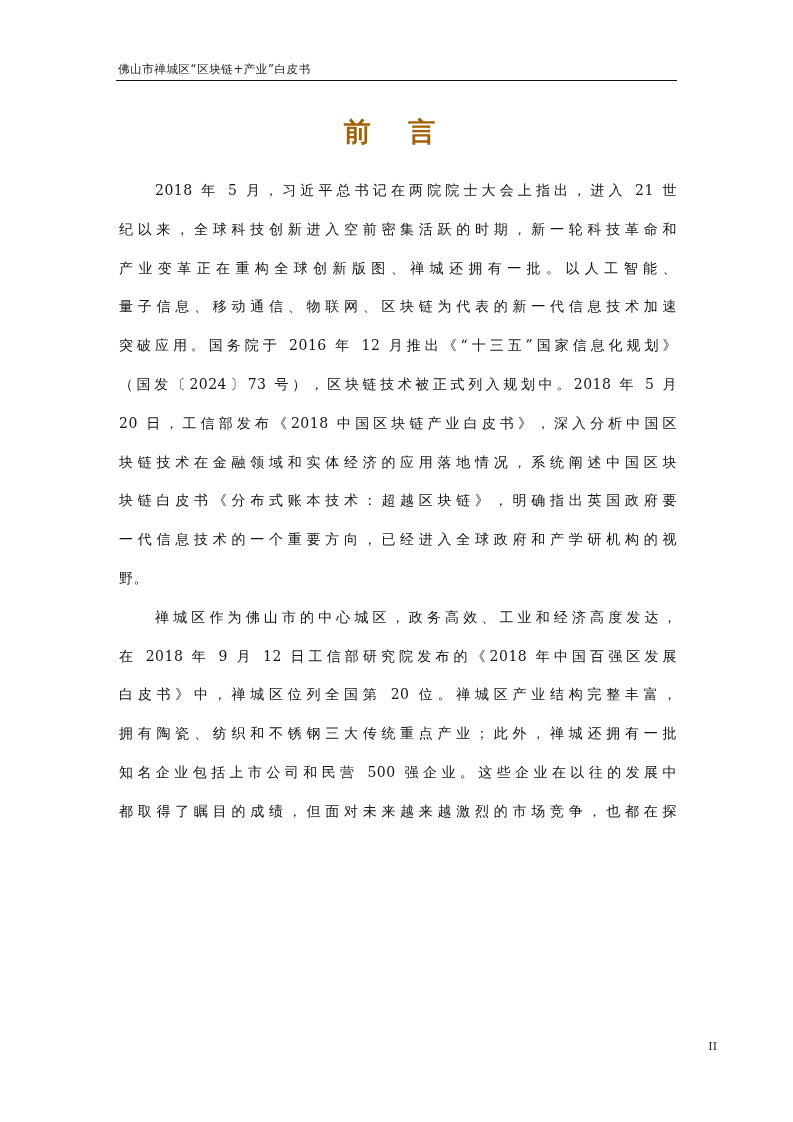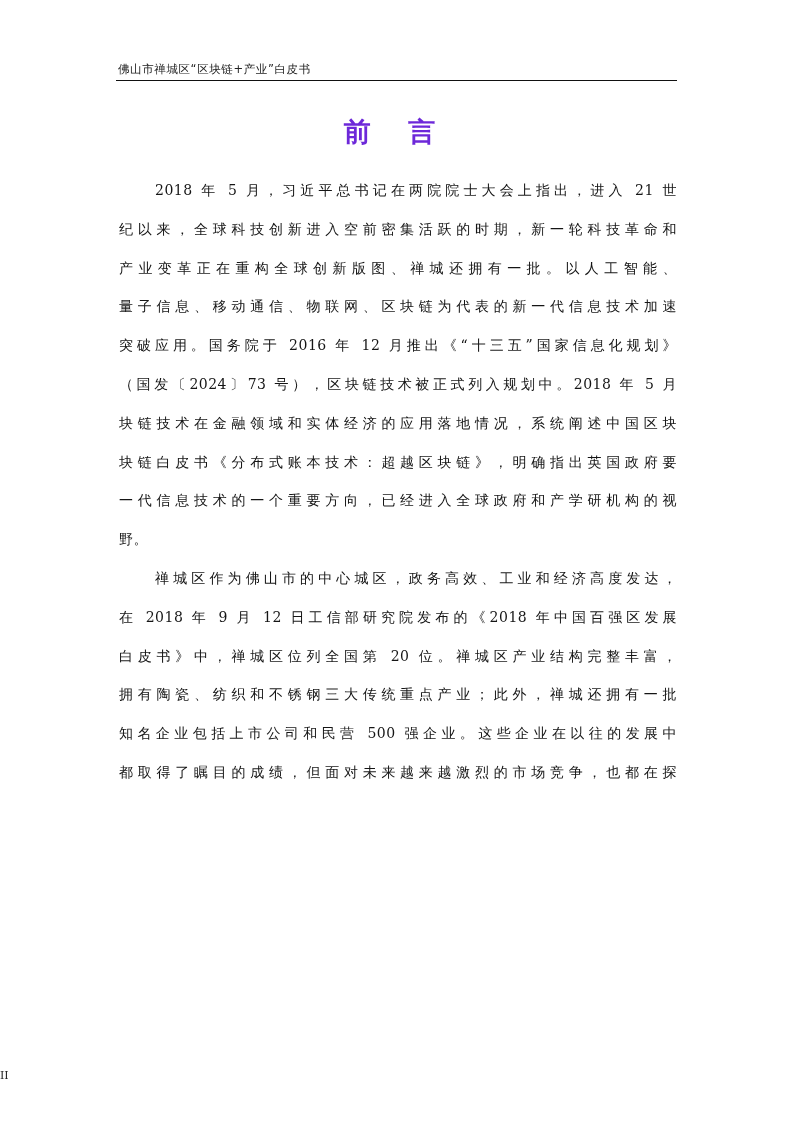--- a/index.html
+++ b/index.html
@@ -37,21 +37,21 @@
     .title {
       position: absolute;
       left: 0;
       top: 114px;
       width: 793px;
       text-align: center;
       font-family: "DejaVu Sans", "Liberation Sans", sans-serif;
       font-weight: bold;
       font-size: 27px;
       letter-spacing: 14px;
-      color: #6d28d9;
+      color: #a16207;
     }
     .body-text {
       position: absolute;
       left: 119px;
       top: 171px;
       width: 558px;
     }
     .para {
       margin: 0;
       padding: 0;
@@ -73,43 +73,43 @@
     }
     .line.last {
       text-align-last: left;
     }
     .para { text-indent: 0; }
     .page-number {
       position: absolute;
       left: 0;
       top: 1040px;
       width: 717px;
-      text-align: left;
+      text-align: right;
       font-family: "DejaVu Serif", "Liberation Serif", serif;
       font-size: 11px;
       color: #222222;
-      margin-top: 29px;
     }
   </style>
 </head>
 <body>
 
 <div class="header">佛山市禅城区“区块链+产业”白皮书</div>
 <div class="header-rule"></div>
 
 <div class="title">前 言</div>
 
 <div class="body-text">
   <p class="para">
     <span class="line first">2018 年 5 月，习近平总书记在两院院士大会上指出，进入 21 世</span>
     <span class="line">纪以来，全球科技创新进入空前密集活跃的时期，新一轮科技革命和</span>
     <span class="line">产业变革正在重构全球创新版图、禅城还拥有一批。以人工智能、</span>
     <span class="line">量子信息、移动通信、物联网、区块链为代表的新一代信息技术加速</span>
     <span class="line">突破应用。国务院于 2016 年 12 月推出《“十三五”国家信息化规划》</span>
     <span class="line">（国发〔2024〕73 号），区块链技术被正式列入规划中。2018 年 5 月</span>
+    <span class="line">20 日，工信部发布《2018 中国区块链产业白皮书》，深入分析中国区</span>
     <span class="line">块链技术在金融领域和实体经济的应用落地情况，系统阐述中国区块</span>
     <span class="line">块链白皮书《分布式账本技术：超越区块链》，明确指出英国政府要</span>
     <span class="line">一代信息技术的一个重要方向，已经进入全球政府和产学研机构的视</span>
     <span class="line last">野。</span>
   </p>
   <p class="para">
     <span class="line first">禅城区作为佛山市的中心城区，政务高效、工业和经济高度发达，</span>
     <span class="line">在 2018 年 9 月 12 日工信部研究院发布的《2018 年中国百强区发展</span>
     <span class="line">白皮书》中，禅城区位列全国第 20 位。禅城区产业结构完整丰富，</span>
     <span class="line">拥有陶瓷、纺织和不锈钢三大传统重点产业；此外，禅城还拥有一批</span>

